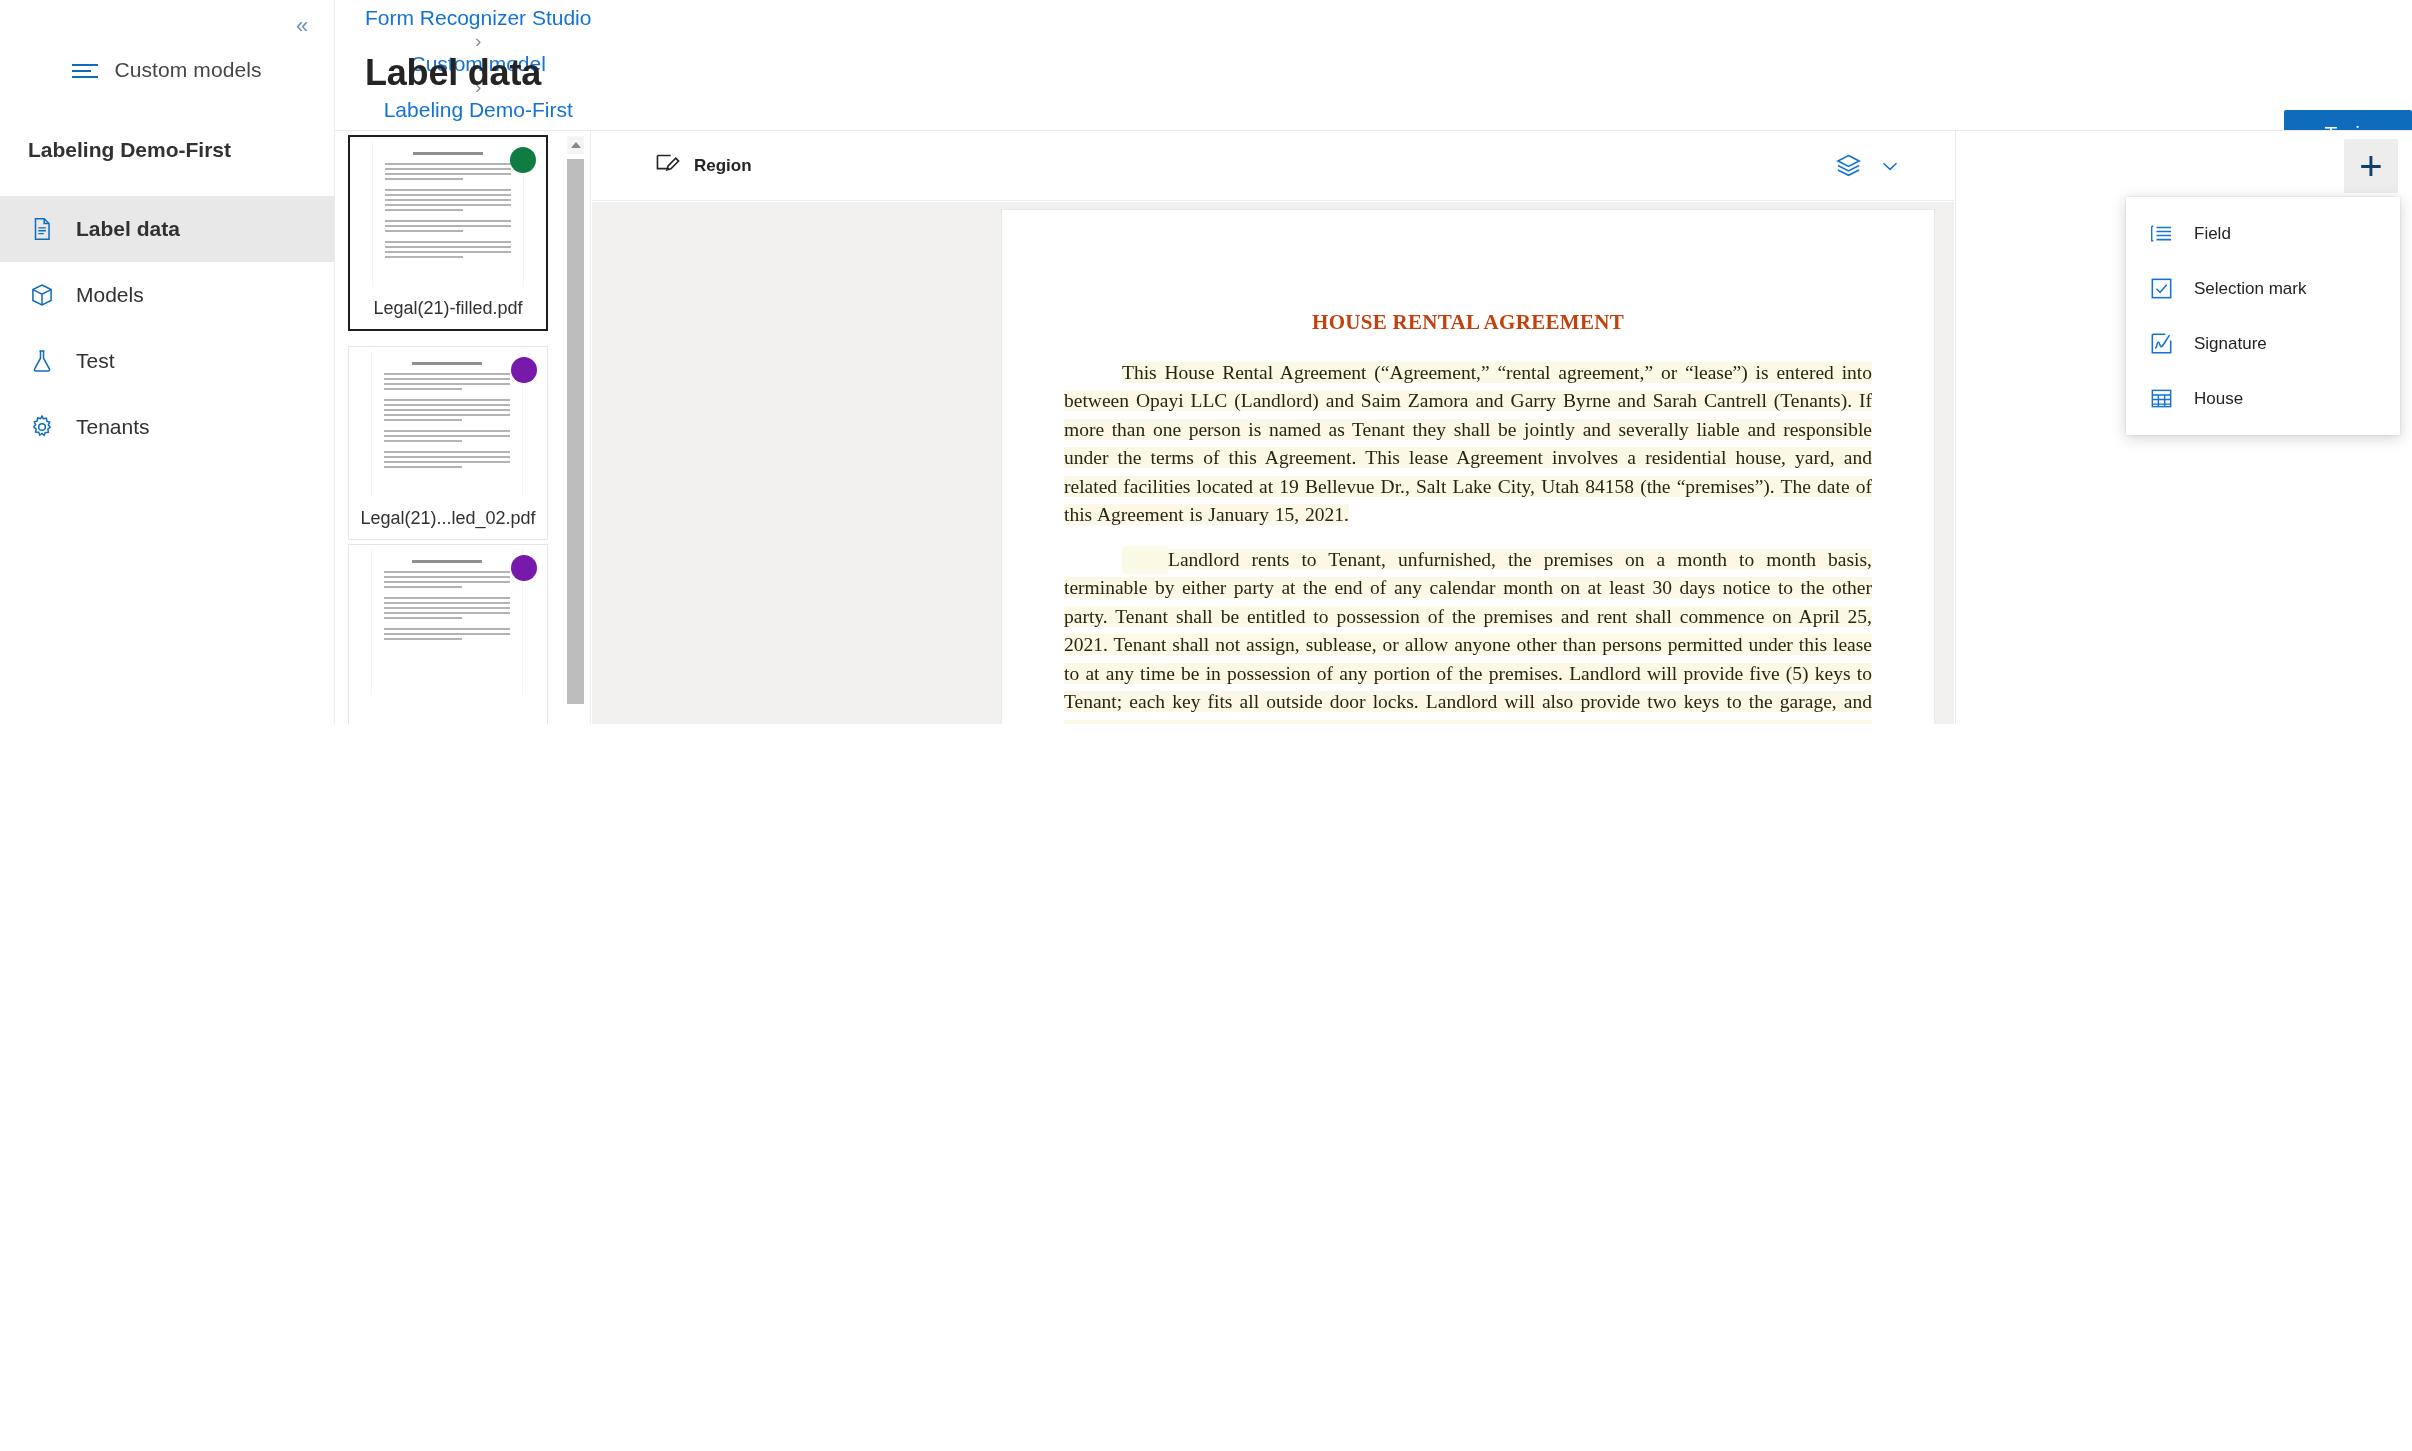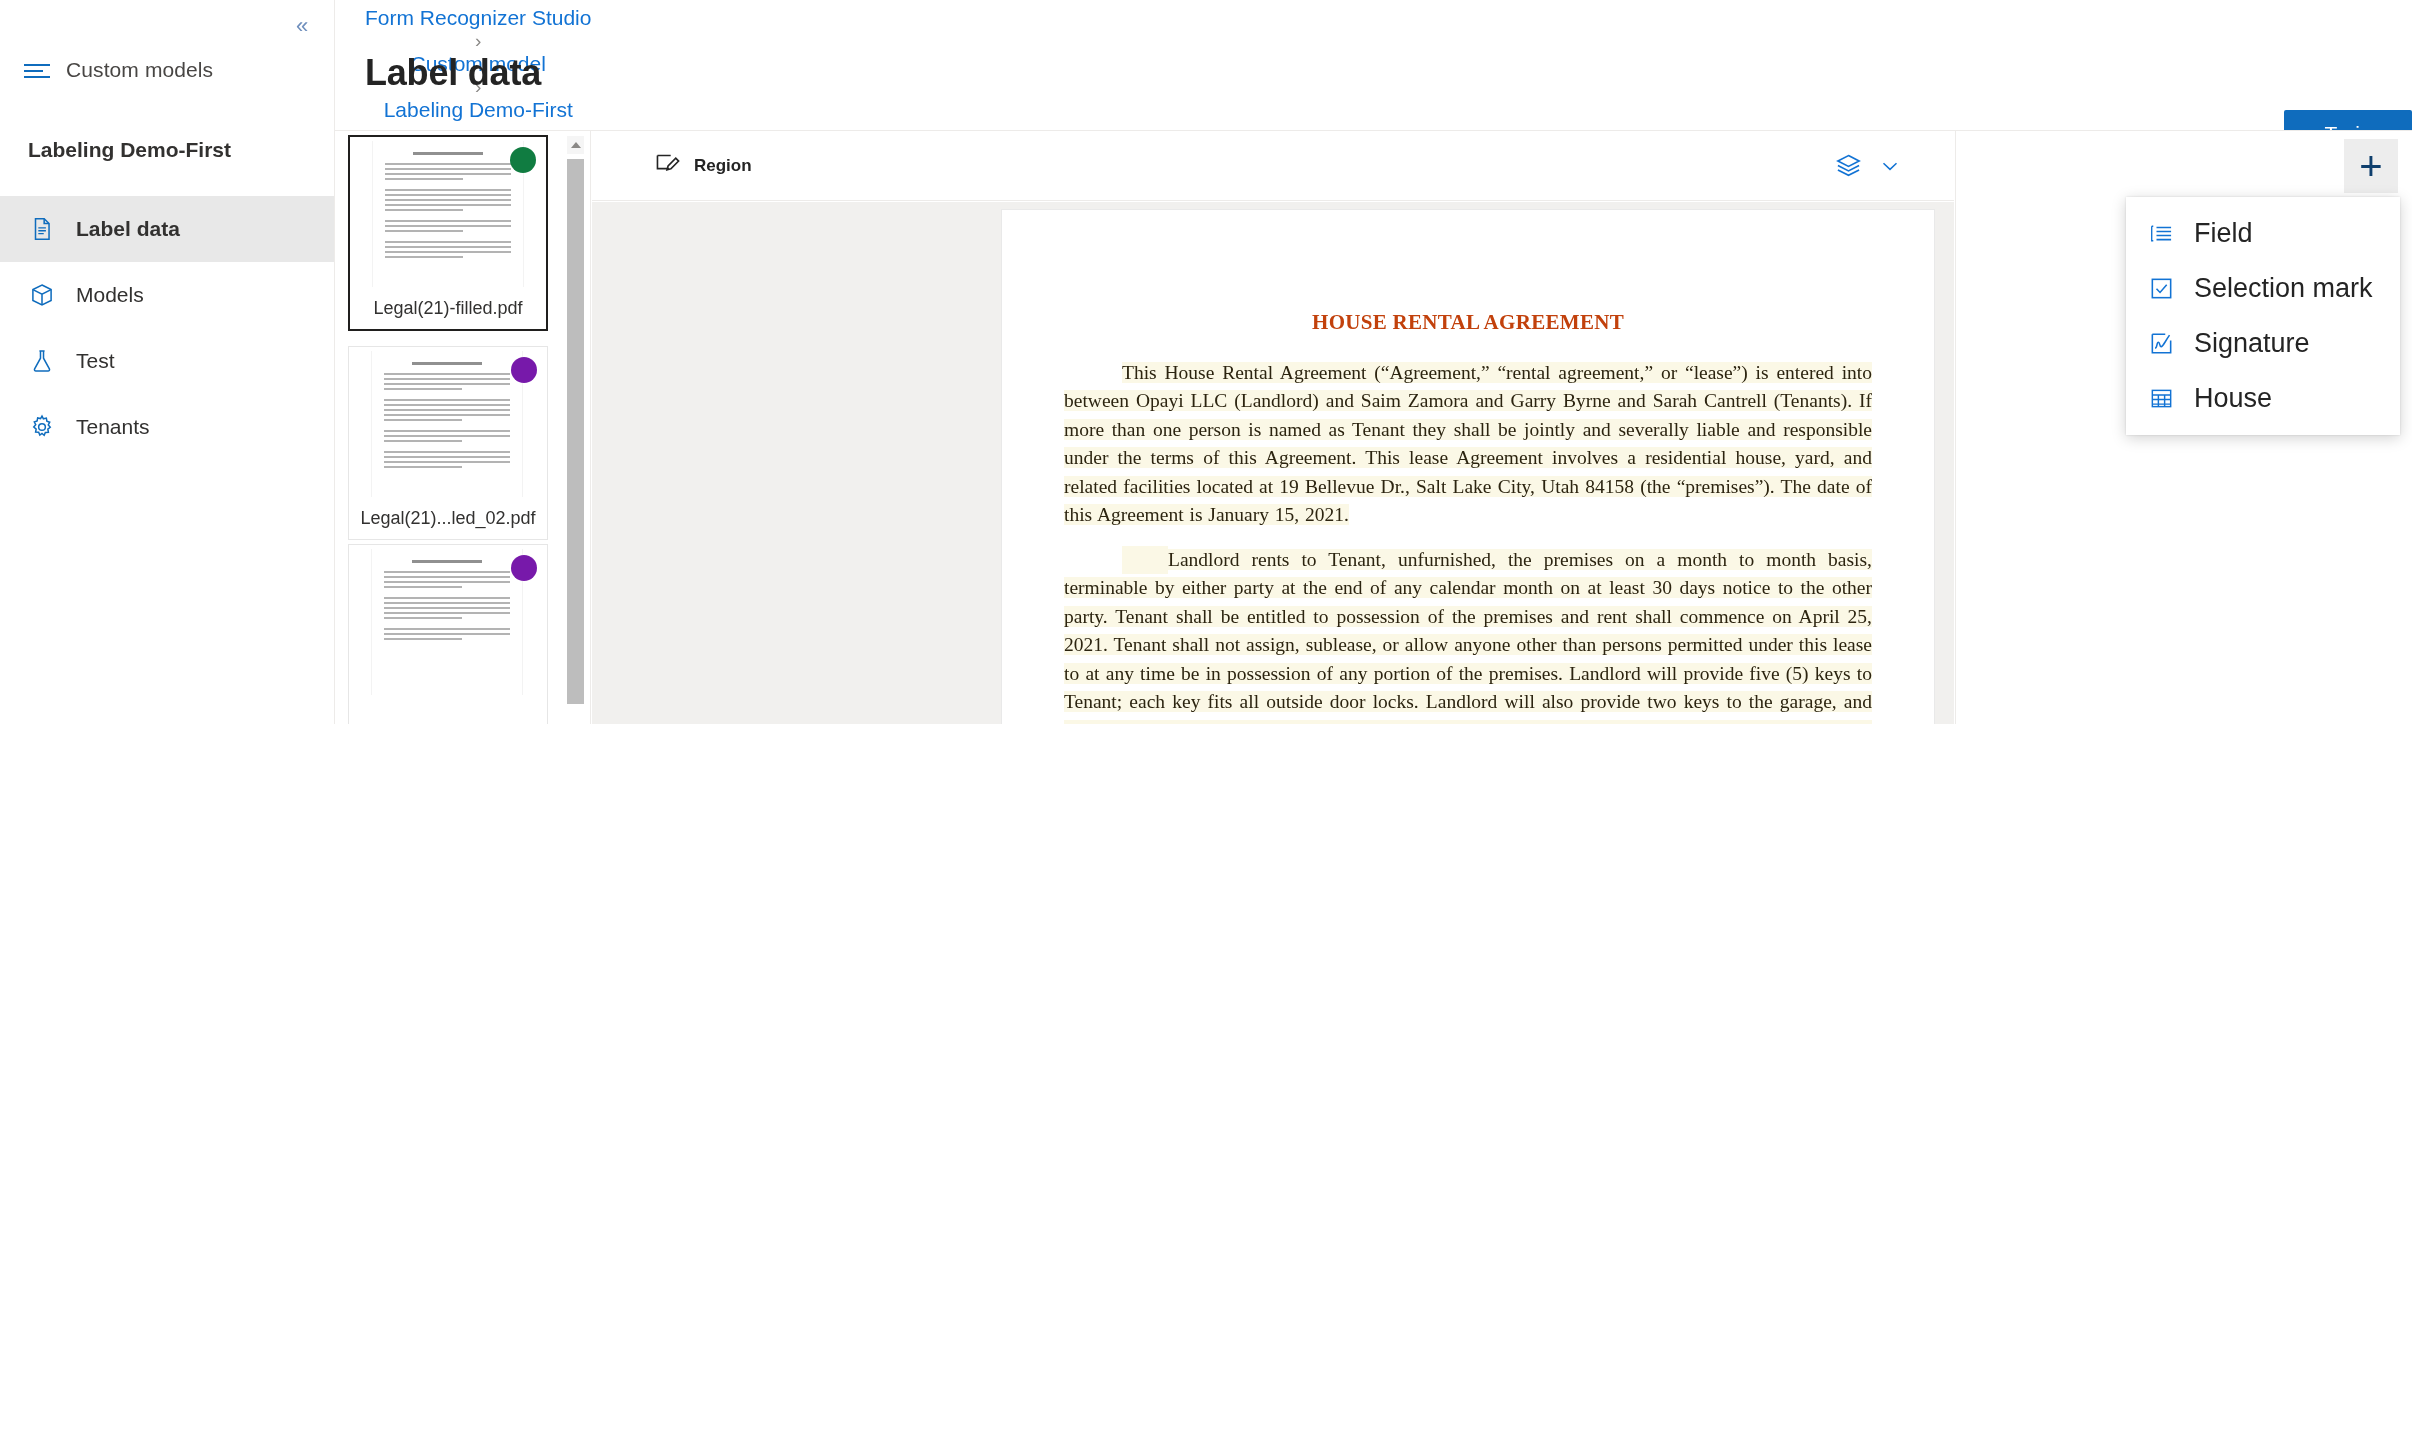--- a/index.html
+++ b/index.html
@@ -19,21 +19,21 @@
     position:absolute; left:0; top:0; width:335px; height:724px;
     background:#ffffff; border-right:1px solid #edebe9;
   }
   .collapse-btn {
     position:absolute; right:12px; top:6px;
     width:40px; height:40px; display:flex; align-items:center; justify-content:center;
     color:#6f8fbd; font-size:22px; cursor:pointer; border-radius:2px;
   }
   .sb-top {
     position:absolute; left:0; top:48px; width:100%;
-    display:flex; align-items:center; gap:16px; padding:0 24px; height:44px;
+    display:flex; align-items:center; gap:16px; padding:0 24px; height:44px;justify-content:center;
   }
   .sb-top .hamb { width:26px; height:16px; position:relative; flex:none; }
   .sb-top .hamb i { position:absolute; left:0; height:2px; background:#0f6cbd; display:block; }
   .sb-top .hamb i:nth-child(1){ top:2px;  width:26px; }
   .sb-top .hamb i:nth-child(2){ top:8px;  width:19px; }
   .sb-top .hamb i:nth-child(3){ top:14px; width:26px; }
   .sb-top .lbl { font-size:21px; color:#484644; letter-spacing:.1px; }
 
   .sb-project {
     position:absolute; left:0; top:133px; width:100%; padding:0 28px;
@@ -151,21 +151,21 @@
     background:#ededed; display:flex; align-items:center; justify-content:center;
     cursor:pointer; color:#0f3f6d; font-size:40px; font-weight:300; line-height:1;
   }
   .rp-menu {
     position:absolute; right:12px; top:66px; width:274px;
     background:#fff; box-shadow:0 3px 14px rgba(0,0,0,.18), 0 0 2px rgba(0,0,0,.12);
     padding:9px 0; z-index:20;
   }
   .rp-mi {
     display:flex; align-items:center; gap:20px; height:55px; padding:0 22px;
-    font-size:27px; color:#242424; cursor:pointer;
+    font-size:17px; color:#242424; cursor:pointer;
   }
   .rp-mi .mi-ico { width:26px; height:26px; flex:none; display:flex; align-items:center; justify-content:center; }
 </style>
 </head>
 <body>
 
 <div id="app">
  <div id="content">
 
   <div id="sidebar">

